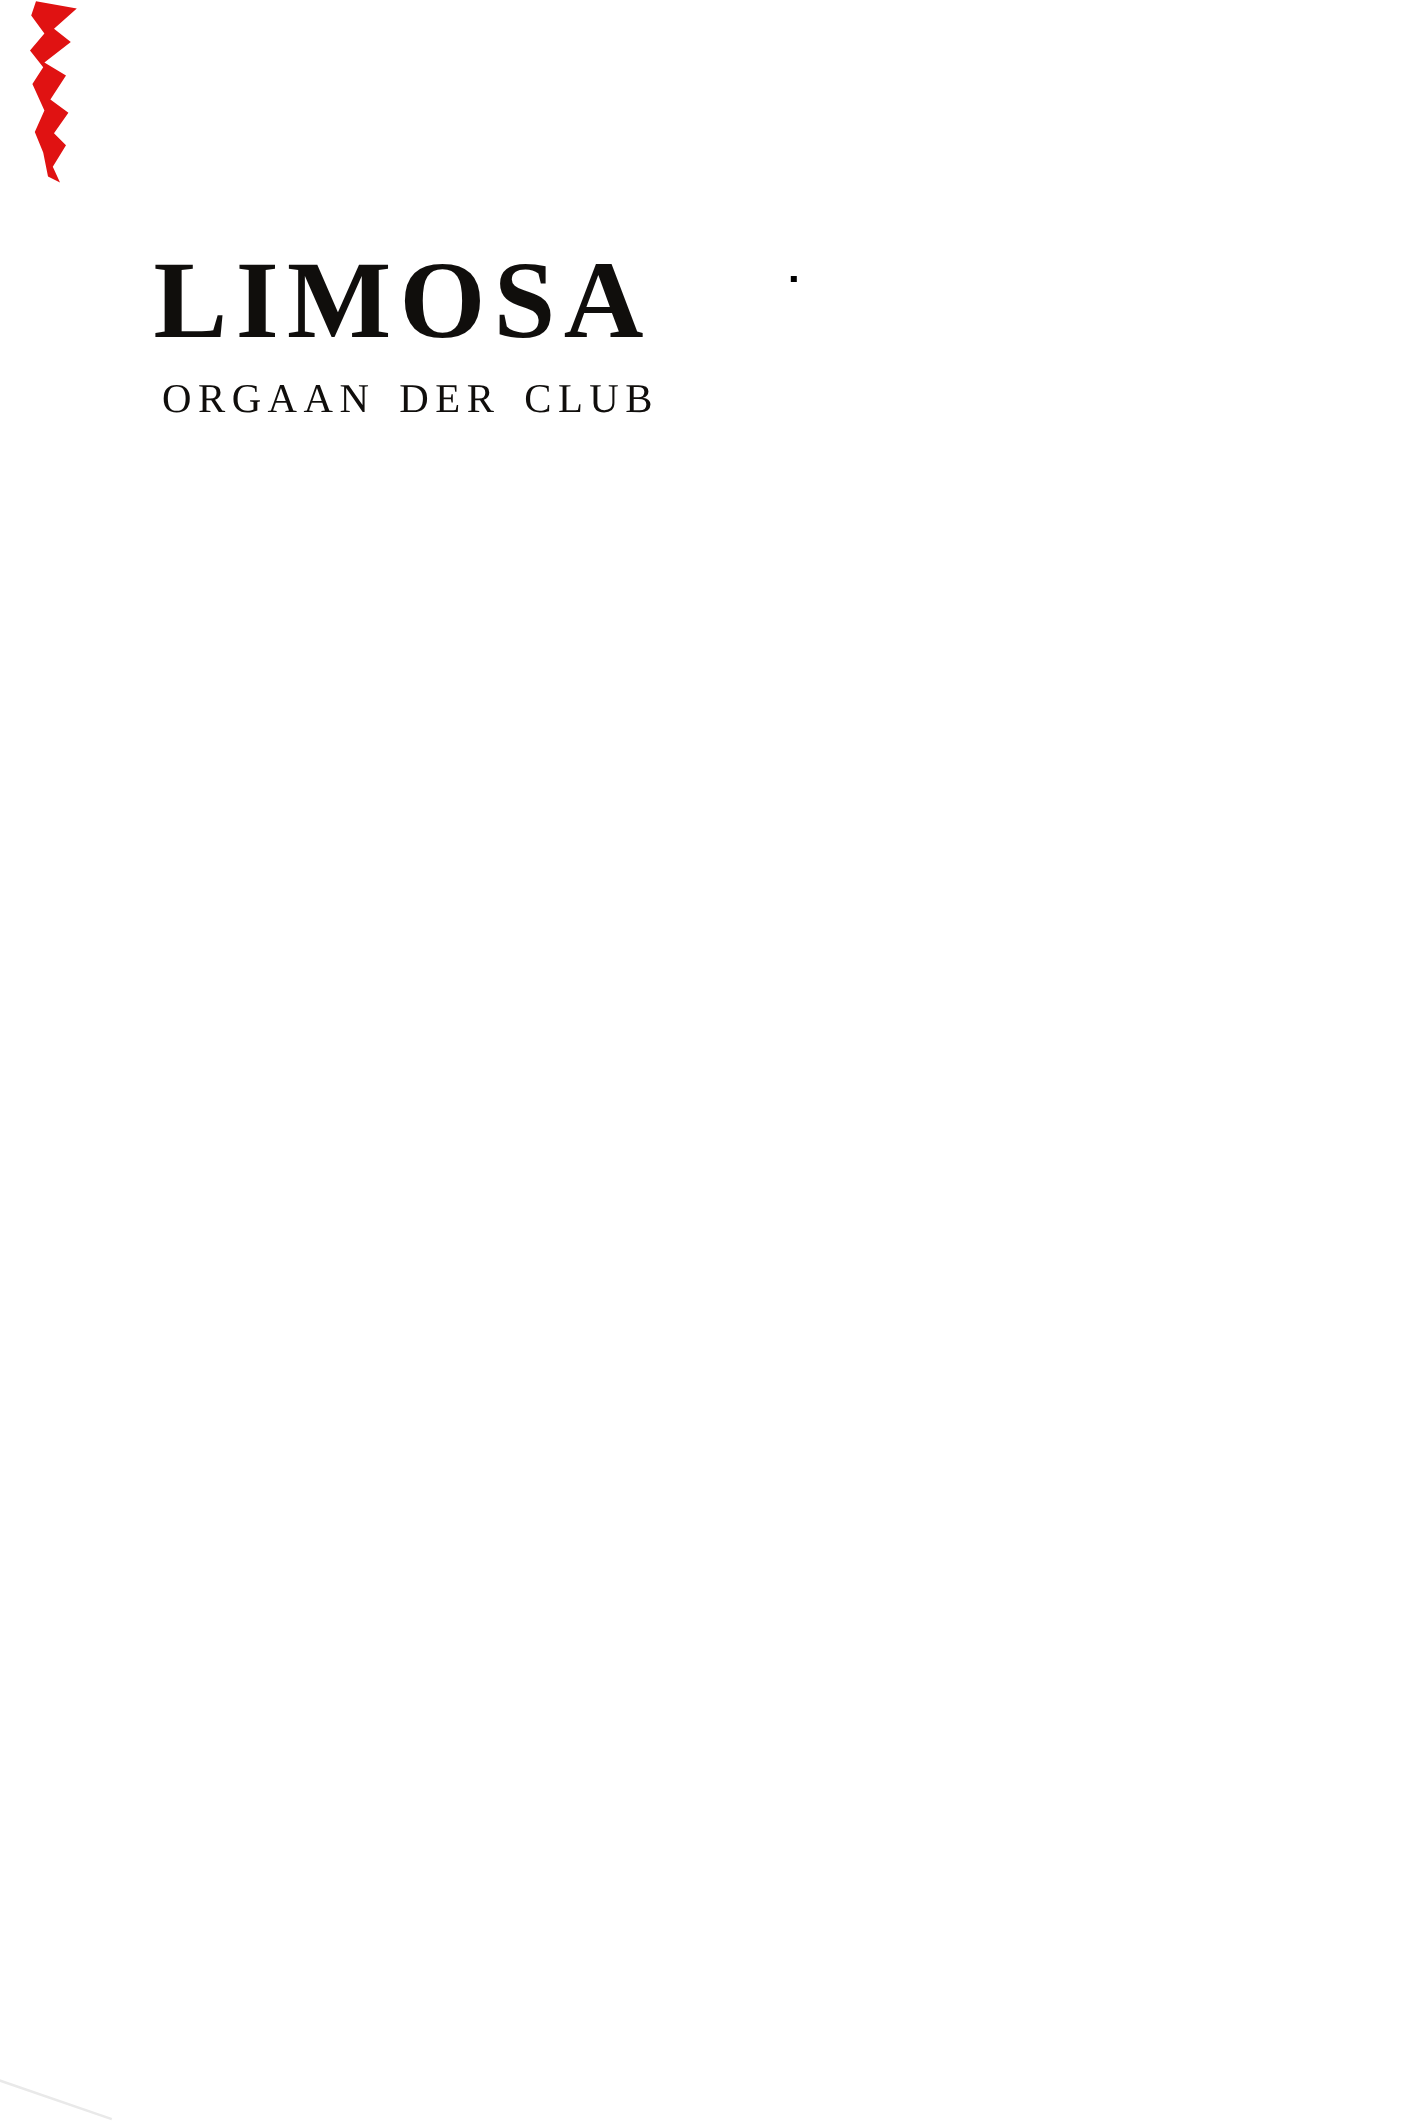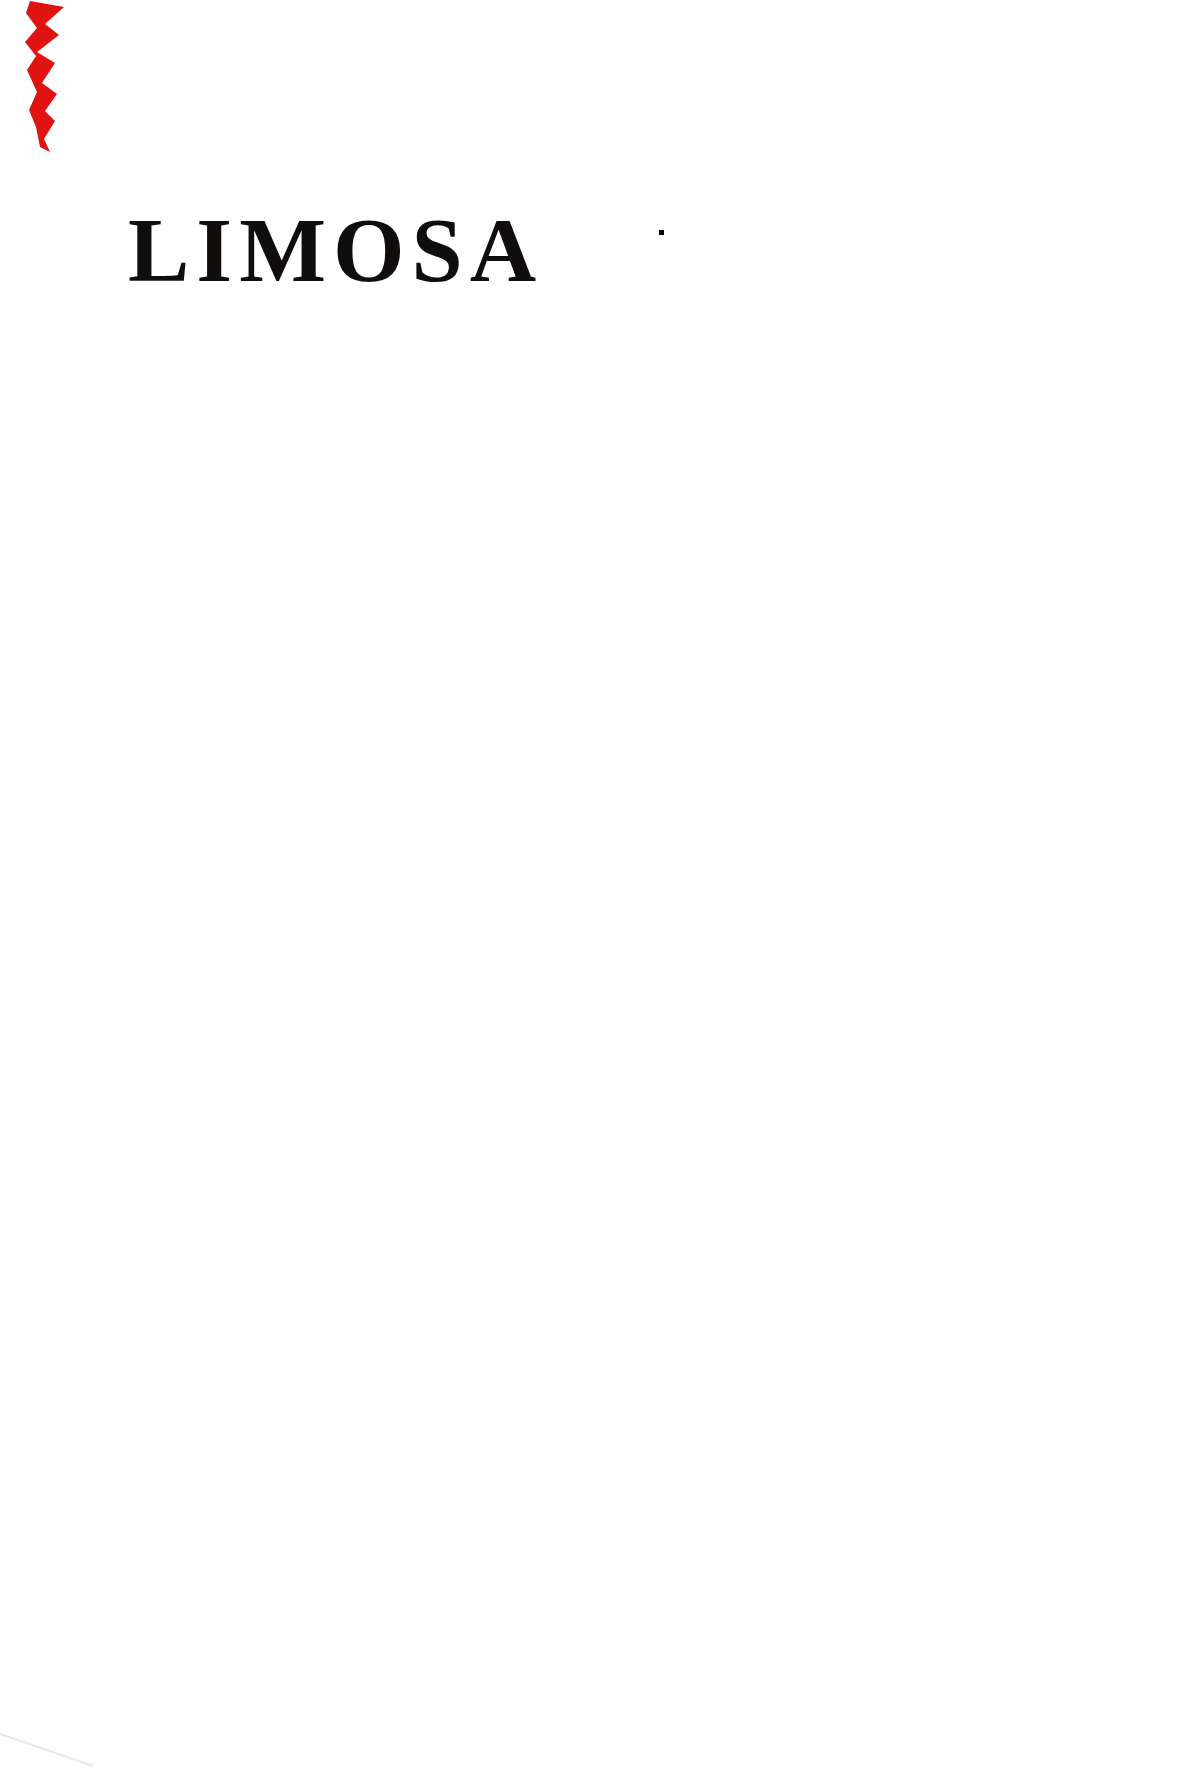--- a/index.html
+++ b/index.html
@@ -67,17 +67,18 @@
 
   <svg class="red-ink-mark" viewBox="0 0 80 160" aria-hidden="true">
     <polygon points="30,1 64,7 45,24 59,35 37,52 55,63 42,83 57,94 45,111 55,121 44,139 50,152 40,147 36,127 29,110 37,92 27,70 36,56 25,42 37,28 26,13" fill="#e01212"></polygon>
   </svg>
 
   <h1 class="masthead-title" style="color: rgb(16, 14, 12);">LIMOSA</h1>
 
   <span class="stray-dot" style="background-color: rgb(0, 0, 0);"></span>
 
   <div class="masthead-subtitle" style="color: rgb(16, 14, 12);">
+    <div>ORGAAN DER CLUB</div>
   </div>
 
   <div class="corner-scan-line"></div>
 
 </div>
 
 </body></html>

